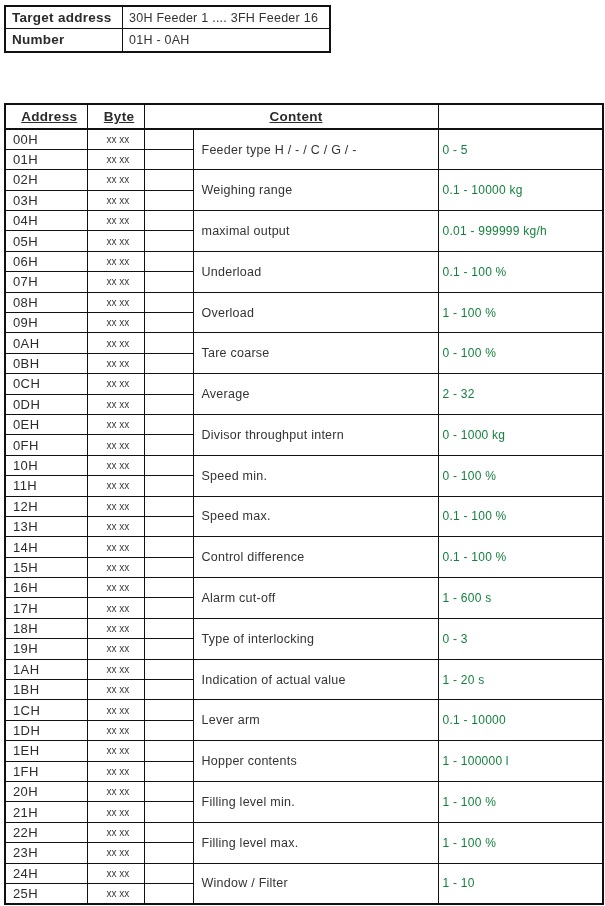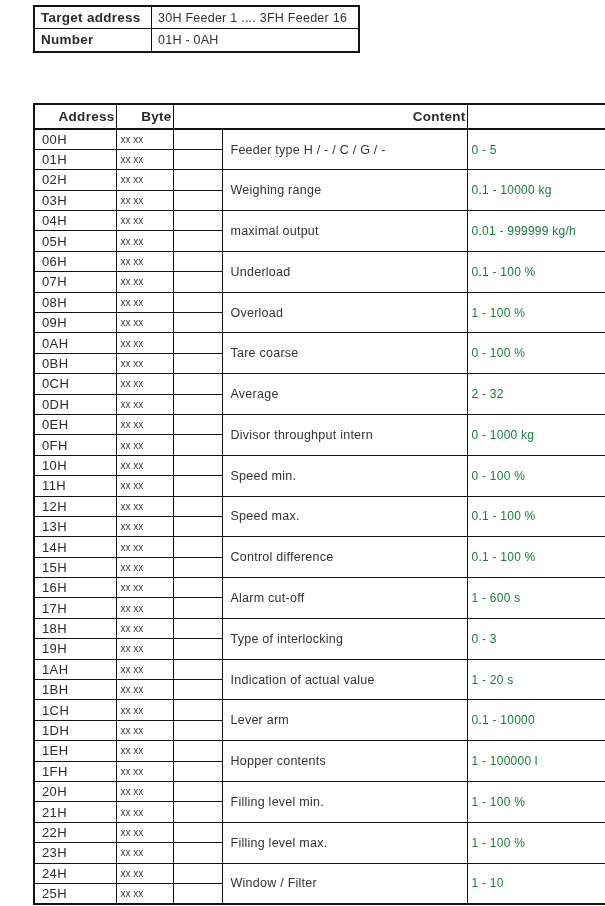--- a/index.html
+++ b/index.html
@@ -10,21 +10,20 @@
   body {
     width: 605px;
     height: 906px;
     position: relative;
     font-family: "Liberation Sans", "DejaVu Sans", sans-serif;
     color: #2b2b2b;
   }
   table {
     border-collapse: collapse;
     table-layout: fixed;
-    margin-left: 29px;
   }
   td, th {
     overflow: hidden;
     white-space: nowrap;
     vertical-align: middle;
   }
 
   
   .info-table {
     position: absolute;
@@ -60,41 +59,42 @@
     width: 598px;
     border: 2px solid #111;
   }
   .main-table th, .main-table td {
     border: 1px solid #111;
   }
   .main-table thead th {
     height: 21px;
     font-weight: bold;
     font-size: 13.5px;
-    text-align: right;
+    text-align: center;
     letter-spacing: 0.02em;
     border-bottom: 2px solid #111;
+    text-decoration: underline;
   }
   .col-addr    { width: 82px;  }
   .col-byte    { width: 57px;  }
   .col-gap     { width: 49px;  }
   .col-content { width: 245px; }
   .col-range   { width: 165px; }
 
   .main-table tbody tr { height: 20.4px; }
 
   .cell-addr {
     font-size: 13px;
     padding-left: 7px;
     letter-spacing: 0.03em;
     color: #2b2b2b;
   }
   .cell-byte {
     font-size: 10px;
-    padding-left: 4px;
+    padding-left: 19px;
     color: #3a3a3a;
   }
   .cell-gap { }
   .cell-content {
     font-size: 12.5px;
     padding-left: 8px;
     letter-spacing: 0.02em;
     color: #333;
   }
   .cell-range {

